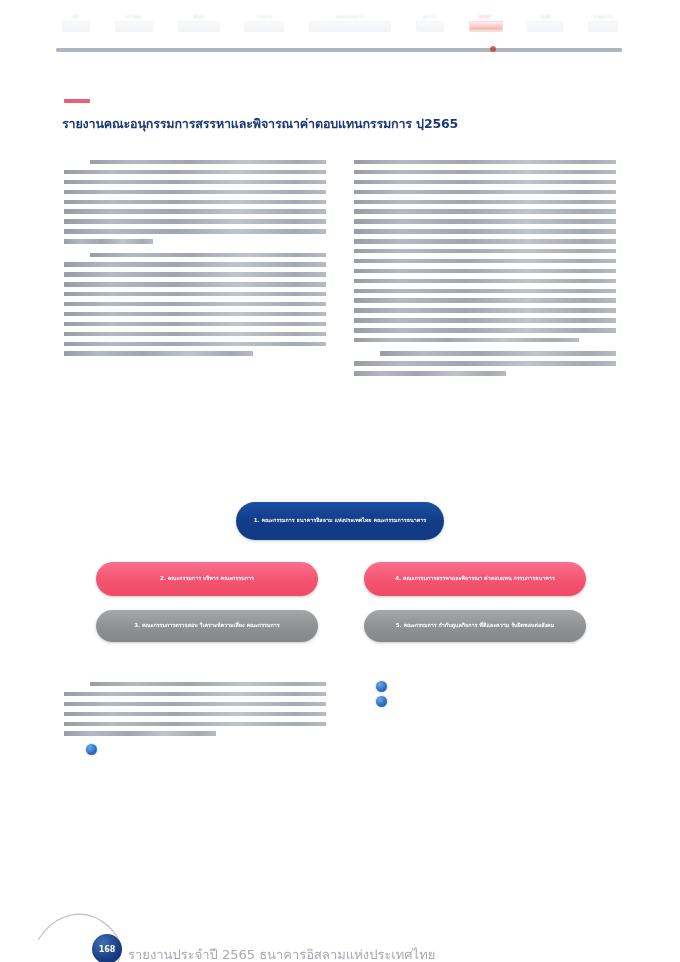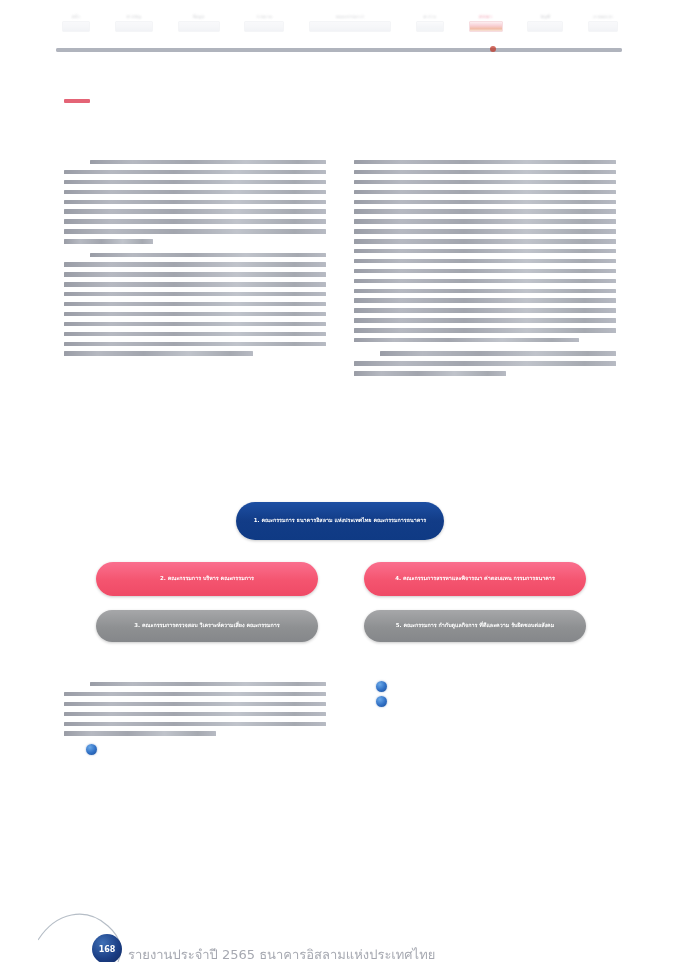--- a/index.html
+++ b/index.html
@@ -218,20 +218,21 @@
 
   <div id="nav-scrollbar">
     <div id="nav-scroll-thumb"></div>
   </div>
   <div id="nav-current-dot"></div>
 </div>
 
 <div id="page-sheet">
 
   <div id="title-accent"></div>
+  <div id="page-title">รายงานคณะอนุกรรมการสรรหาและพิจารณาค่าตอบแทนกรรมการ ปฺ2565</div>
 
   <div class="col" id="col-left">
 
     <div class="para">
       <div class="ln indent"></div>
       <div class="ln"></div>
       <div class="ln"></div>
       <div class="ln"></div>
       <div class="ln"></div>
       <div class="ln"></div>

